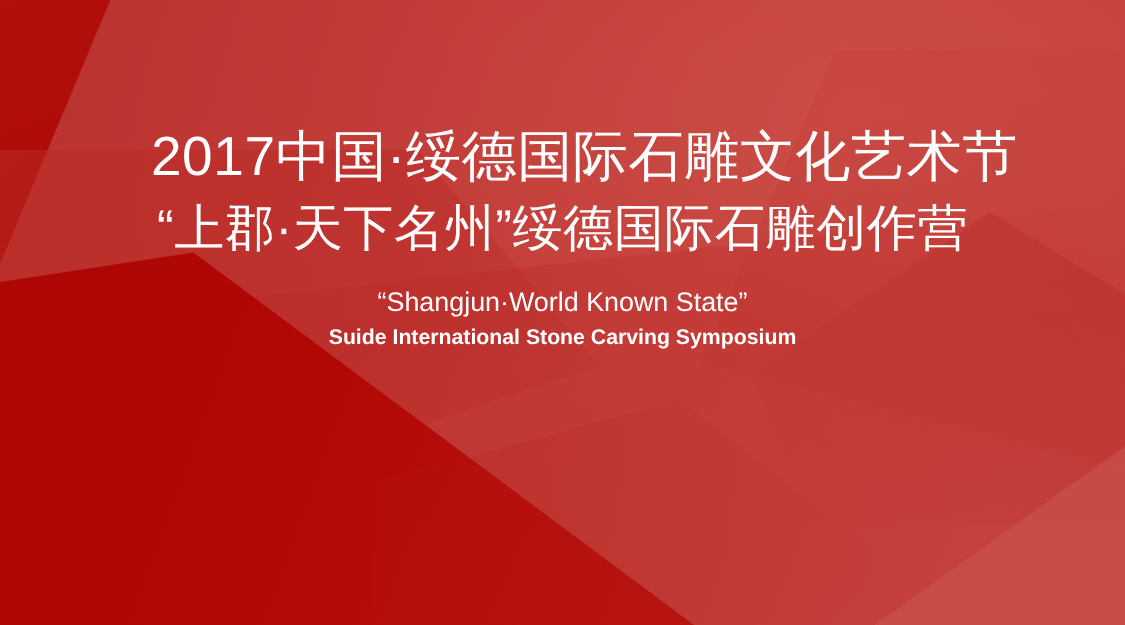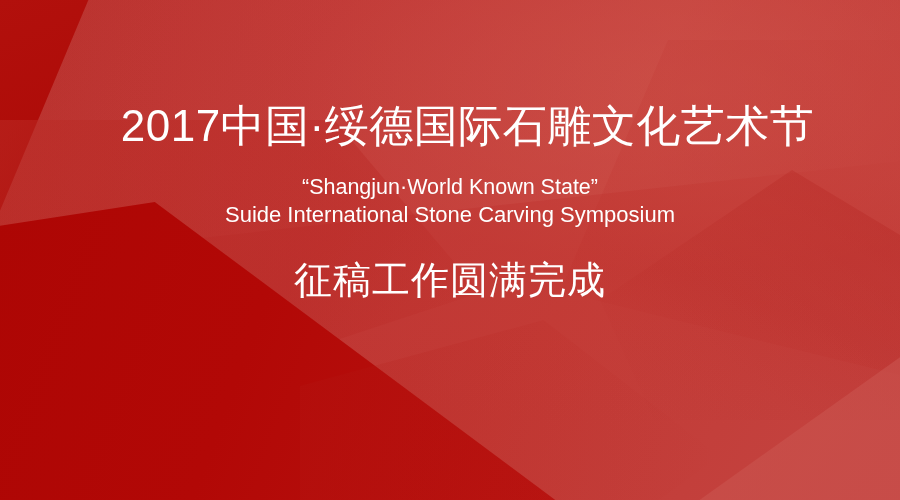--- a/index.html
+++ b/index.html
@@ -150,23 +150,23 @@
   .line-en-sub1 {
     margin-top: 23px;
     font-size: 21.5px;
     line-height: 26px;
     font-weight: 400;
     white-space: nowrap;
   }
 
   .line-en-sub2 {
     margin-top: 2px;
-    font-size: 22px;
+    font-size: 17px;
     line-height: 26px;
-    font-weight: 400;
+    font-weight: 700;
     white-space: nowrap;
   }
 
   .line-cn-status {
     margin-top: 29px;
     font-size: 38px;
     line-height: 46px;
     letter-spacing: 1px;
     font-weight: 400;
     white-space: nowrap;
@@ -186,21 +186,21 @@
   <div class="facet-r2"></div>
   <div class="facet-bl"></div>
   <div class="facet-bc"></div>
   <div class="facet-br"></div>
 
   <div class="content">
 
     <div class="line-cn-main">2017中国·绥德国际石雕文化艺术节</div>
 
 
+    <div class="line-cn-sub">“上郡·天下名州”绥德国际石雕创作营</div>
 
     <div class="line-en-sub1">“Shangjun·World Known State”</div>
 
     <div class="line-en-sub2">Suide International Stone Carving Symposium</div>
 
-    <div class="line-cn-status">征稿工作圆满完成</div>
 
   </div>
 </div>
 
 </body></html>

